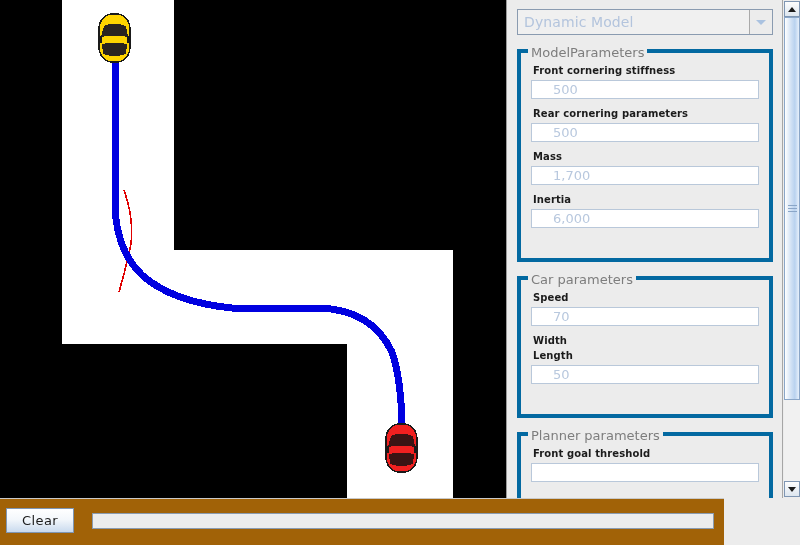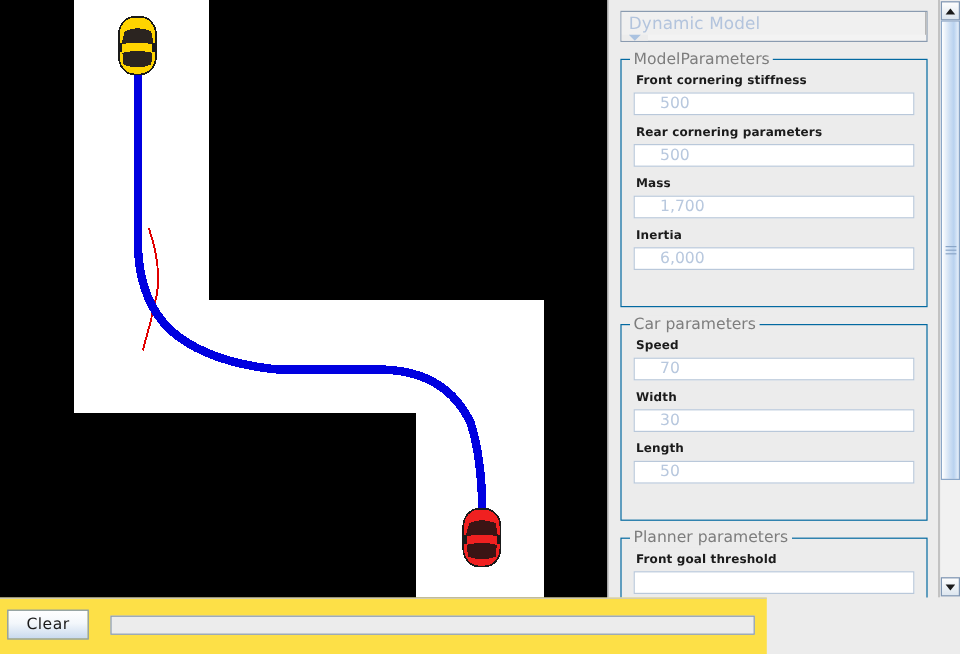--- a/index.html
+++ b/index.html
@@ -57,21 +57,20 @@
   }
 
   
   .combo {
     position: relative;
     height: 26px;
     display: flex;
     border: 1px solid #8a9bb0;
     background: #f3f3f3;
     box-sizing: border-box;
-    flex-direction: column;
   }
   .combo-value {
     flex: 1;
     display: flex;
     align-items: center;
     padding-left: 6px;
     font-size: 14px;
     color: #b3c4dd;
     background: #f0f0f0;
     border-right: 1px solid #a9a9a9;
@@ -88,21 +87,21 @@
     width: 0; height: 0;
     border-left: 5px solid transparent;
     border-right: 5px solid transparent;
     border-top: 5px solid #aac2e0;
   }
 
   
   .group {
     position: relative;
     margin-top: 14px;
-    border: 1px solid #0369a1;
+    border: 4px solid #0369a1;
     padding: 12px 10px 10px 10px;
     box-sizing: border-box;
   }
   .group > .group-title {
     position: absolute;
     top: -8px;
     left: 7px;
     padding: 0 3px;
     background: #ececec;
     font-size: 13px;
@@ -194,23 +193,23 @@
     height: 1px;
     background: #8aa6c8;
     margin: 2px 0;
   }
 
   
   #bottom-bar {
     position: absolute;
     left: 0;
     top: 498px;
-    width: 639px;
+    width: 724px;
     height: 47px;
-    background: #fde047;
+    background: #a16207;
     border-top: 1px solid #c9c9c9;
     box-sizing: border-box;
   }
   #clear-button {
     position: absolute;
     left: 6px;
     top: 9px;
     width: 68px;
     height: 25px;
     background: linear-gradient(to bottom, #ffffff 0%, #f3f7fb 45%, #c9daee 100%);
@@ -305,21 +304,20 @@
         <div class="text-input">6,000</div>
       </div>
 
       <div class="group">
         <span class="group-title">Car parameters</span>
 
         <div class="field-label">Speed</div>
         <div class="text-input">70</div>
 
         <div class="field-label">Width</div>
-        <div class="text-input">30</div>
 
         <div class="field-label">Length</div>
         <div class="text-input">50</div>
       </div>
 
       <div class="group">
         <span class="group-title">Planner parameters</span>
 
         <div class="field-label">Front goal threshold</div>
         <div class="text-input"></div>

